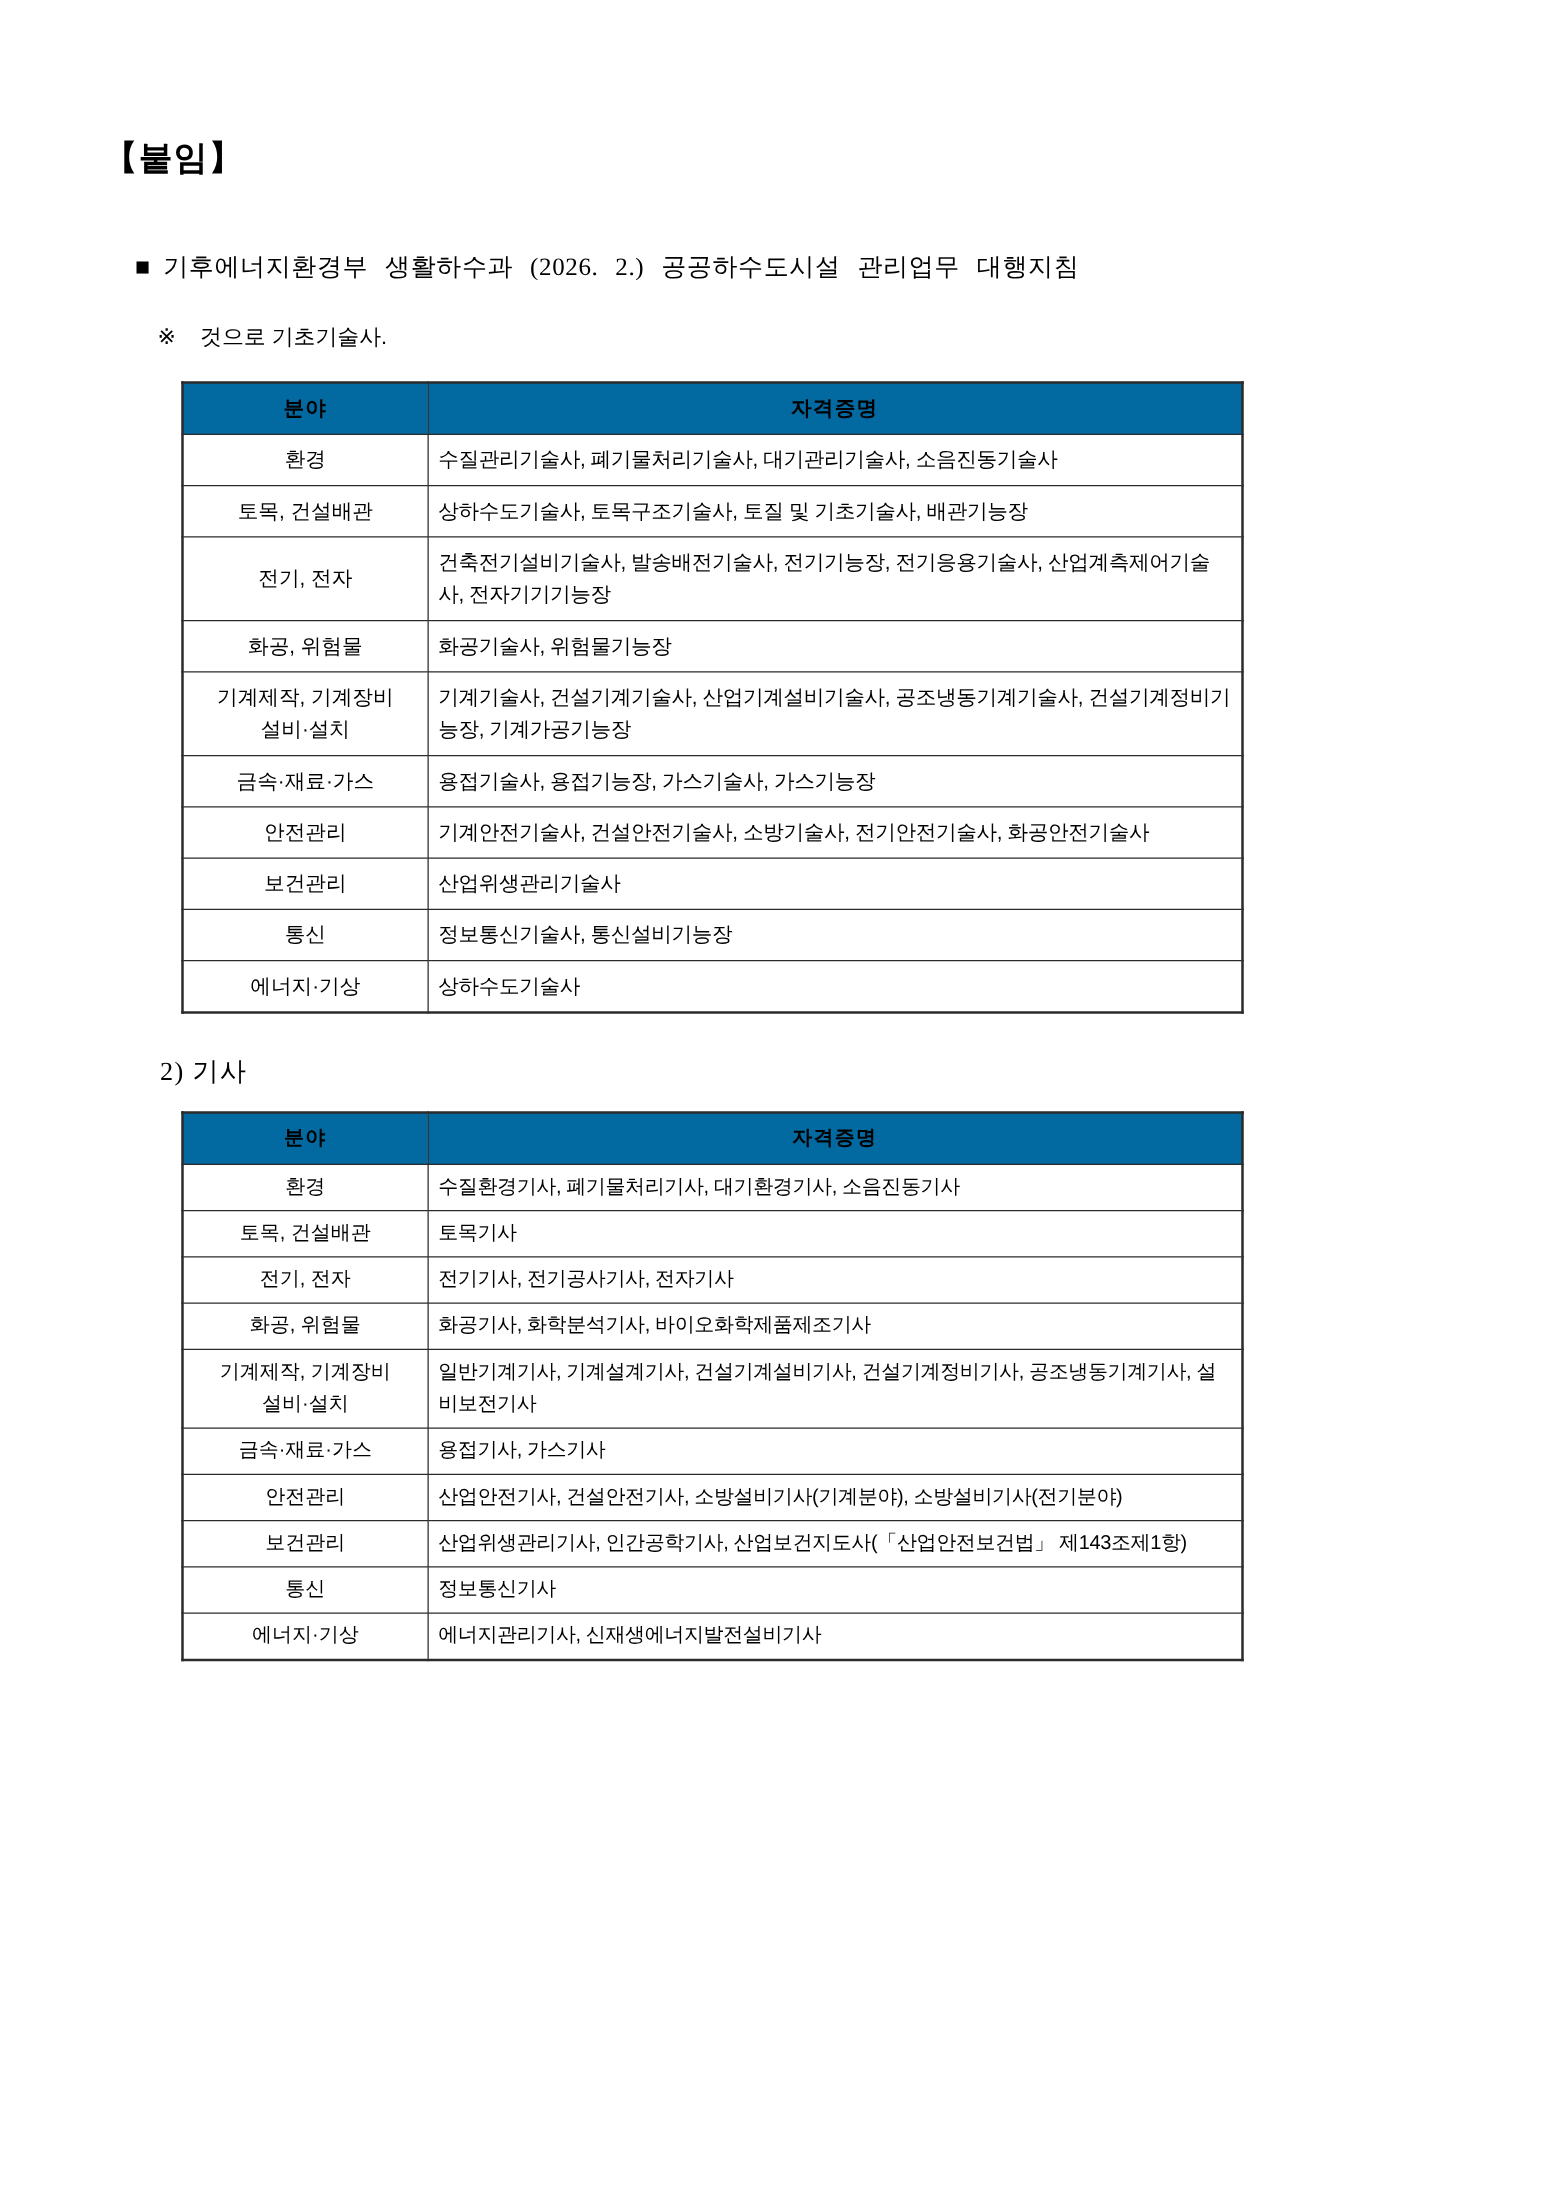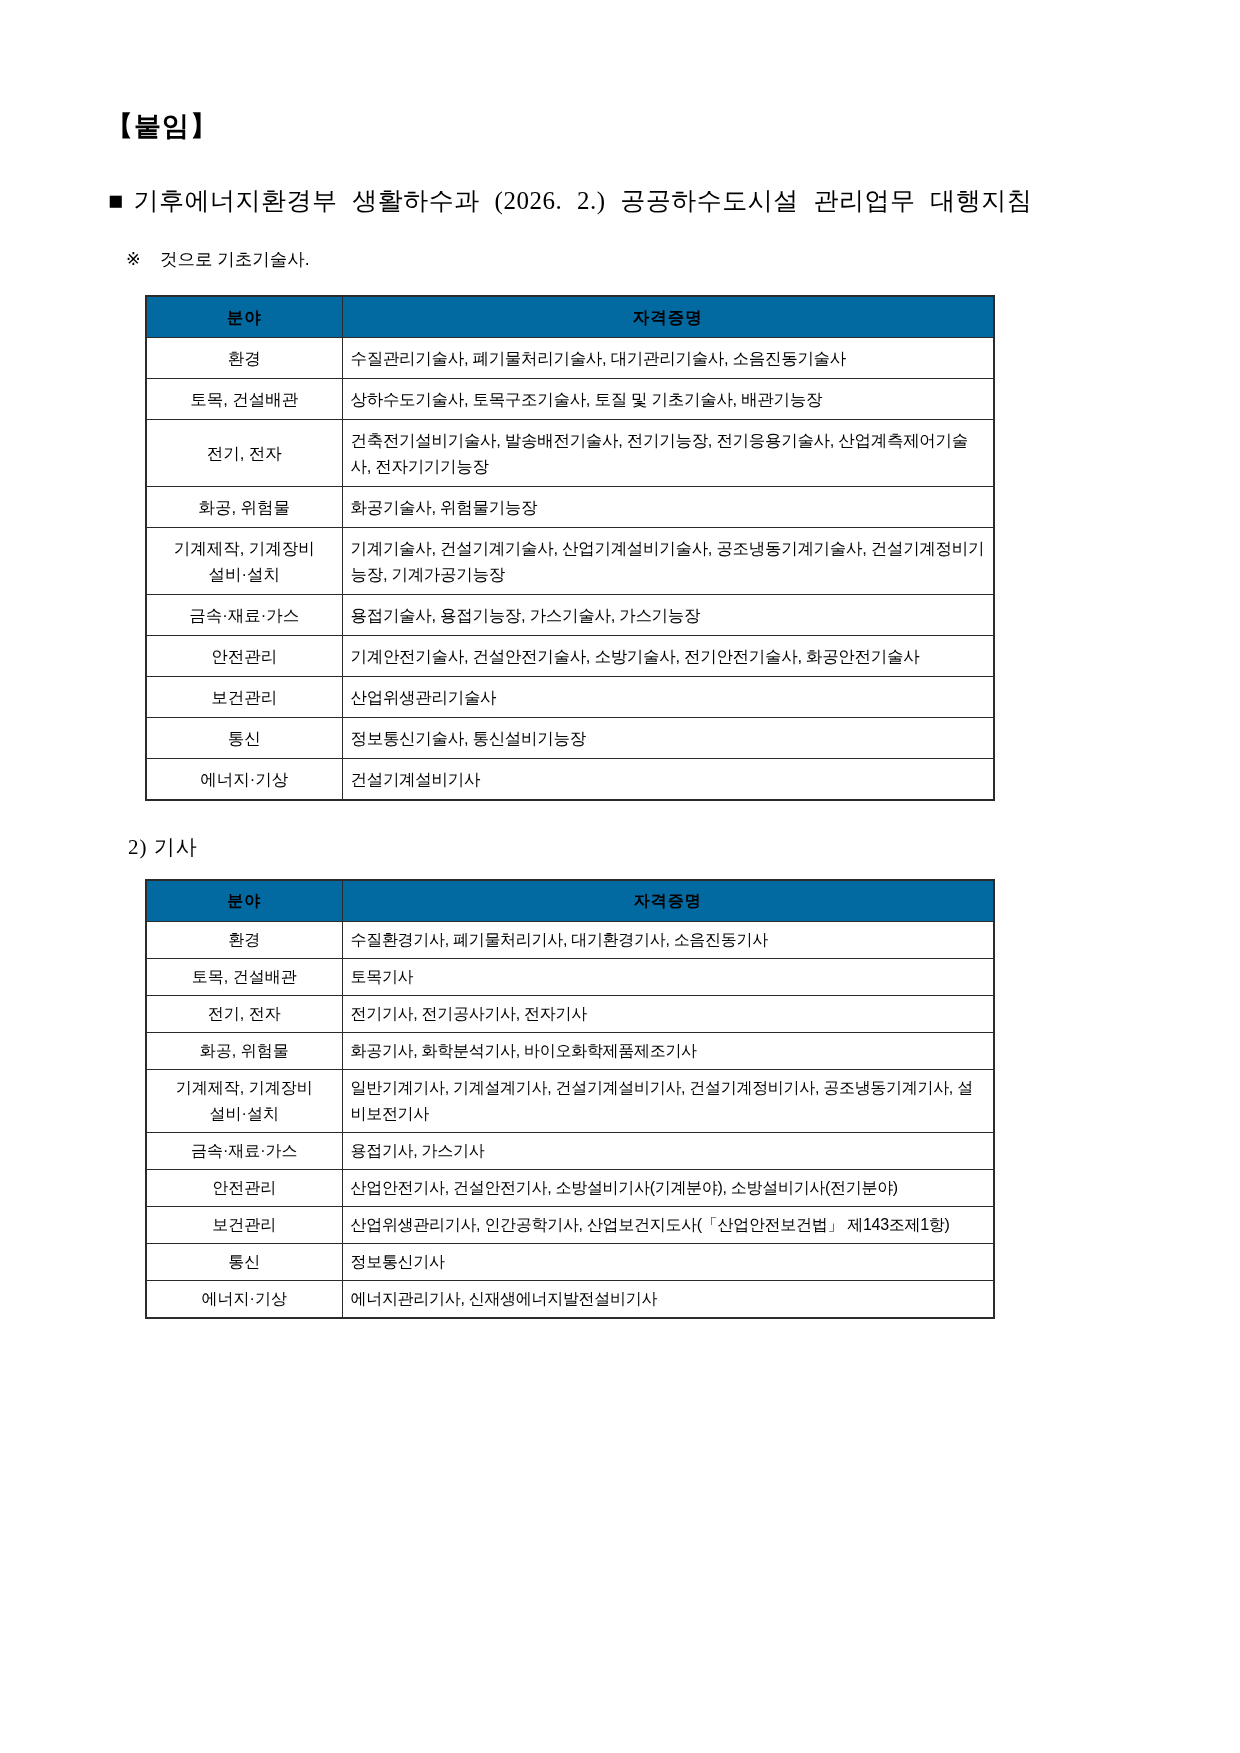--- a/index.html
+++ b/index.html
@@ -8,30 +8,30 @@
     width:1240px;
     height:1753px;
     background:#ffffff;
     color:#000000;
     font-family:"Liberation Sans","DejaVu Sans",sans-serif;
     box-sizing:border-box;
     padding-top:108px;
     overflow:hidden;
   }
   .attachment-label {
-    margin:0 0 0 106px;
+    margin:0 0 0 83px;
     font-family:"Liberation Serif","DejaVu Serif",serif;
     font-size:27px;
     font-weight:bold;
     letter-spacing:1px;
   }
   .doc-heading {
-    margin:40px 108px 0 108px;
-    font-family:"Liberation Serif","DejaVu Serif",serif;
-    font-size:25px;
+    margin:56px 108px 0 108px;
+    font-family:"Liberation Serif","DejaVu Serif",serif;
+    font-size:20px;
     font-weight:500;
     word-spacing:8px;
     letter-spacing:0.5px;
     white-space:nowrap;
   }
   .doc-heading .bullet { display:inline-block; margin-right:10px; }
   .table-caption {
     margin:56px 0 0 145px;
     width:850px;
     text-align:center;
@@ -156,21 +156,21 @@
           <tr>
             <td class="field-cell">보건관리</td>
             <td class="cert-cell">산업위생관리기술사</td>
           </tr>
           <tr>
             <td class="field-cell">통신</td>
             <td class="cert-cell">정보통신기술사, 통신설비기능장</td>
           </tr>
           <tr>
             <td class="field-cell">에너지·기상</td>
-            <td class="cert-cell">건설기계설비기사</td>
+            <td class="cert-cell">상하수도기술사</td>
           </tr>
         </tbody>
     </table>
   </div>
 
   <div class="section-block second">
     <div class="section-label">2) 기사</div>
     <table class="qual-table second">
       <colgroup>
           <col class="col-field">

